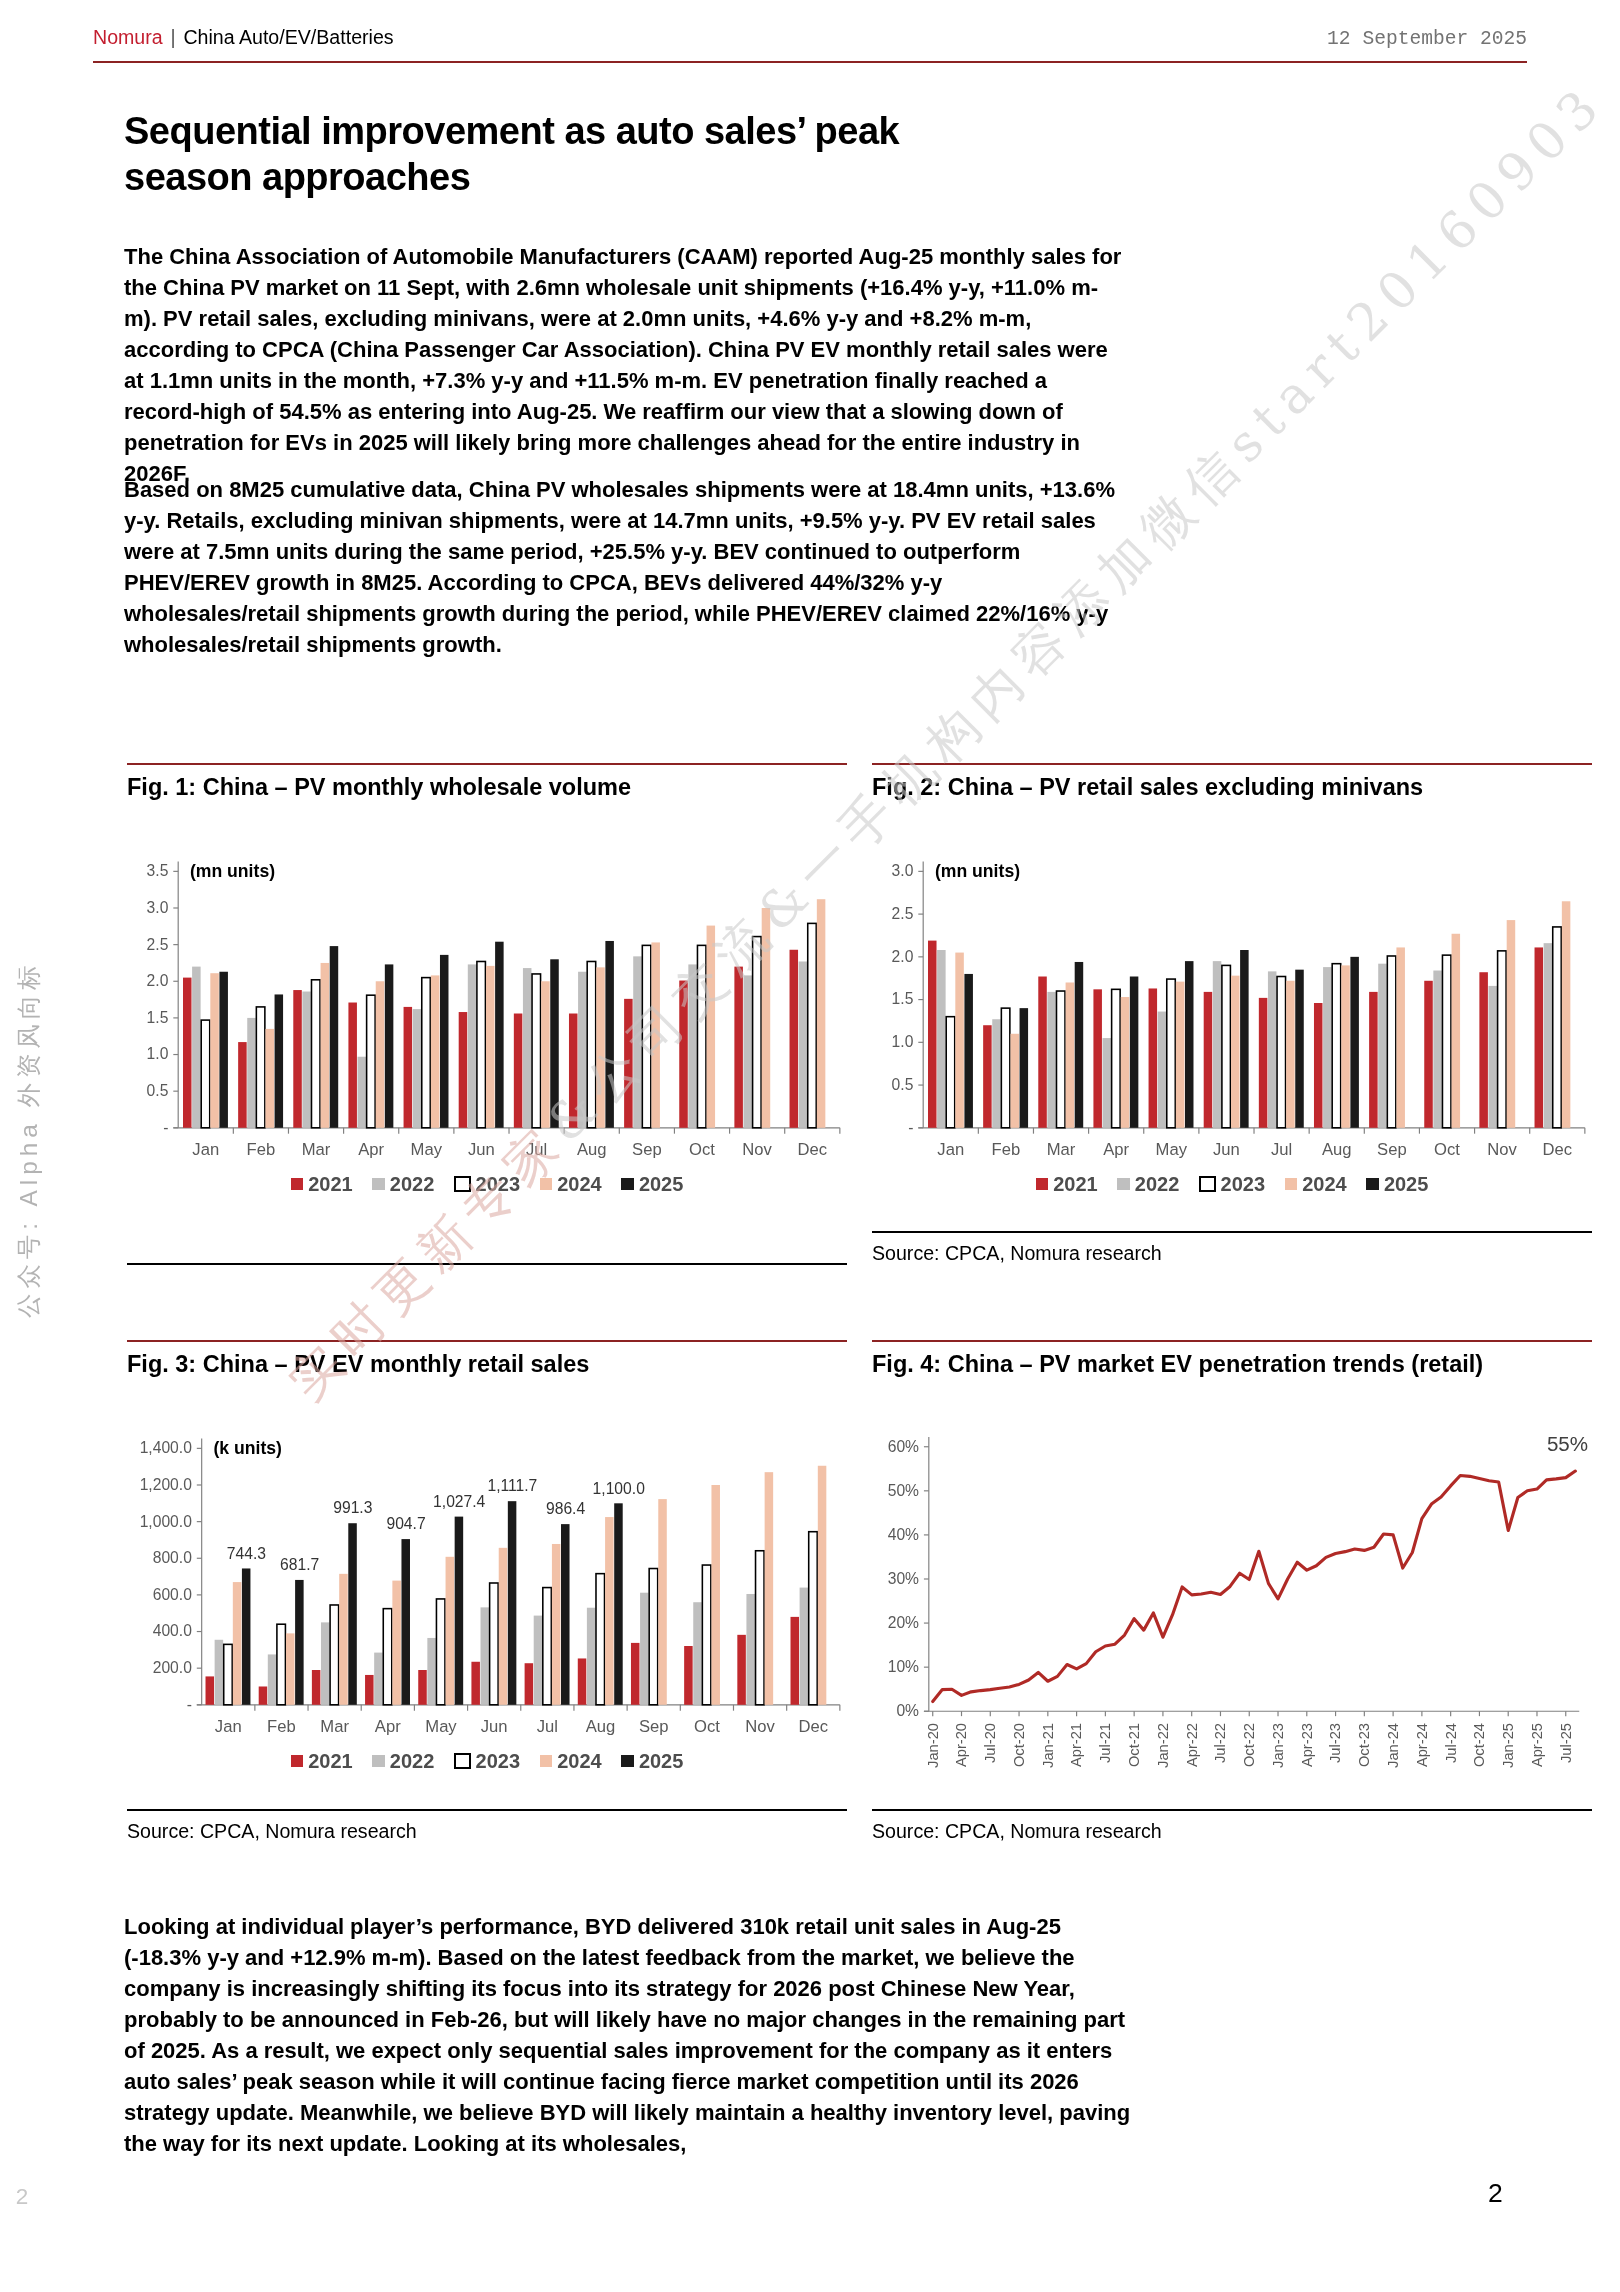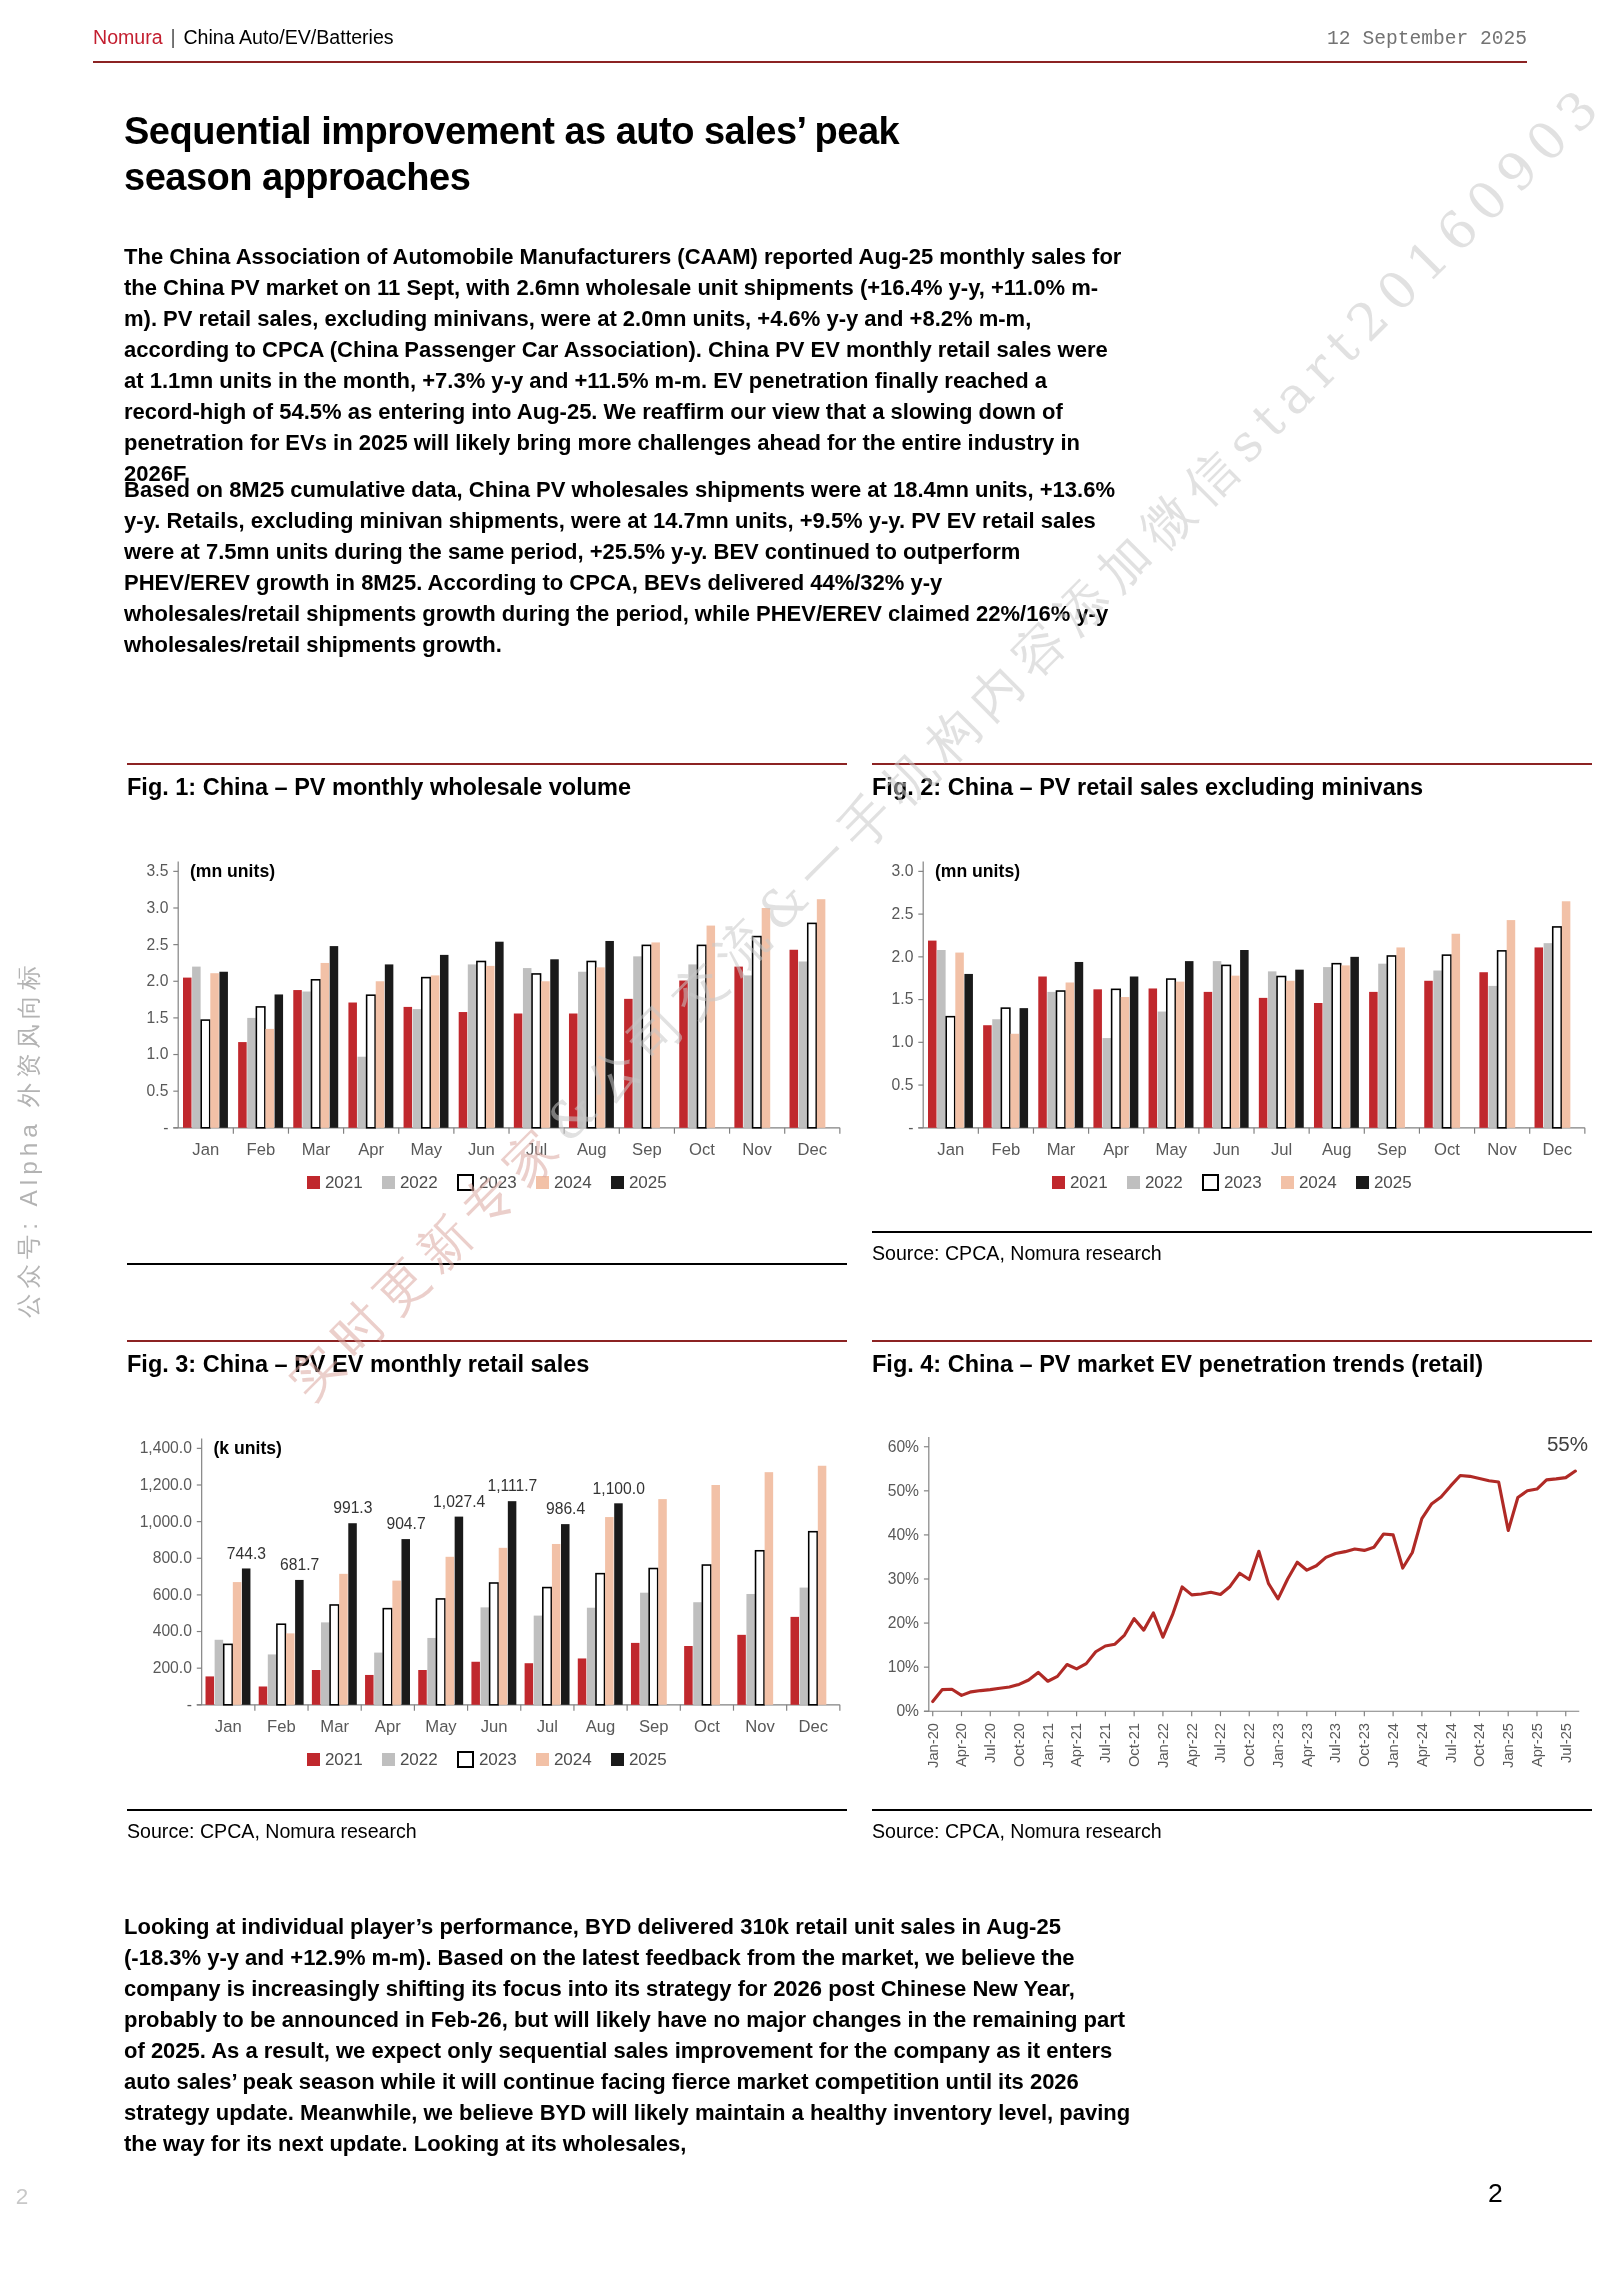--- a/index.html
+++ b/index.html
@@ -24,21 +24,21 @@
   .fig{position:absolute;width:720px;display:flex;flex-direction:column;}
   .fig1{left:127px;top:763px;height:502px;}
   .fig2{left:872px;top:763px;height:502px;}
   .fig3{left:127px;top:1340px;height:503px;}
   .fig4{left:872px;top:1340px;height:503px;}
   .fig-rule-top{border-top:2.5px solid #8C2323;width:100%;}
   .fig-title{font-size:23.5px;font-weight:bold;margin:8.8px 0 0 0;}
   .fig-chart{margin-top:41px;}
   .fig4 .fig-chart{margin-top:23.5px;}
   .fig-legend{margin-top:7.8px;display:flex;justify-content:center;align-items:flex-end;
-              font-size:17px;color:#4d4d4d;}
+              font-size:20px;color:#4d4d4d;font-weight:bold;}
   .legend-item{display:flex;align-items:center;margin:0 9.8px;}
   .legend-swatch{width:12.7px;height:12.7px;margin-right:4.9px;display:inline-block;}
   .spacer{flex:1;}
   .fig-rule-bottom{border-top:2.9px solid #000;width:100%;}
   .fig-source{font-size:19.6px;margin-top:8.8px;color:#000;}
   svg text{font-family:"Liberation Sans",sans-serif;}
   
   .pageno-left{position:absolute;left:15.7px;top:2184px;font-size:22.5px;color:#C8C8C8;}
   .pageno-right{position:absolute;left:1488px;top:2178px;font-size:26.5px;color:#000;}
   

